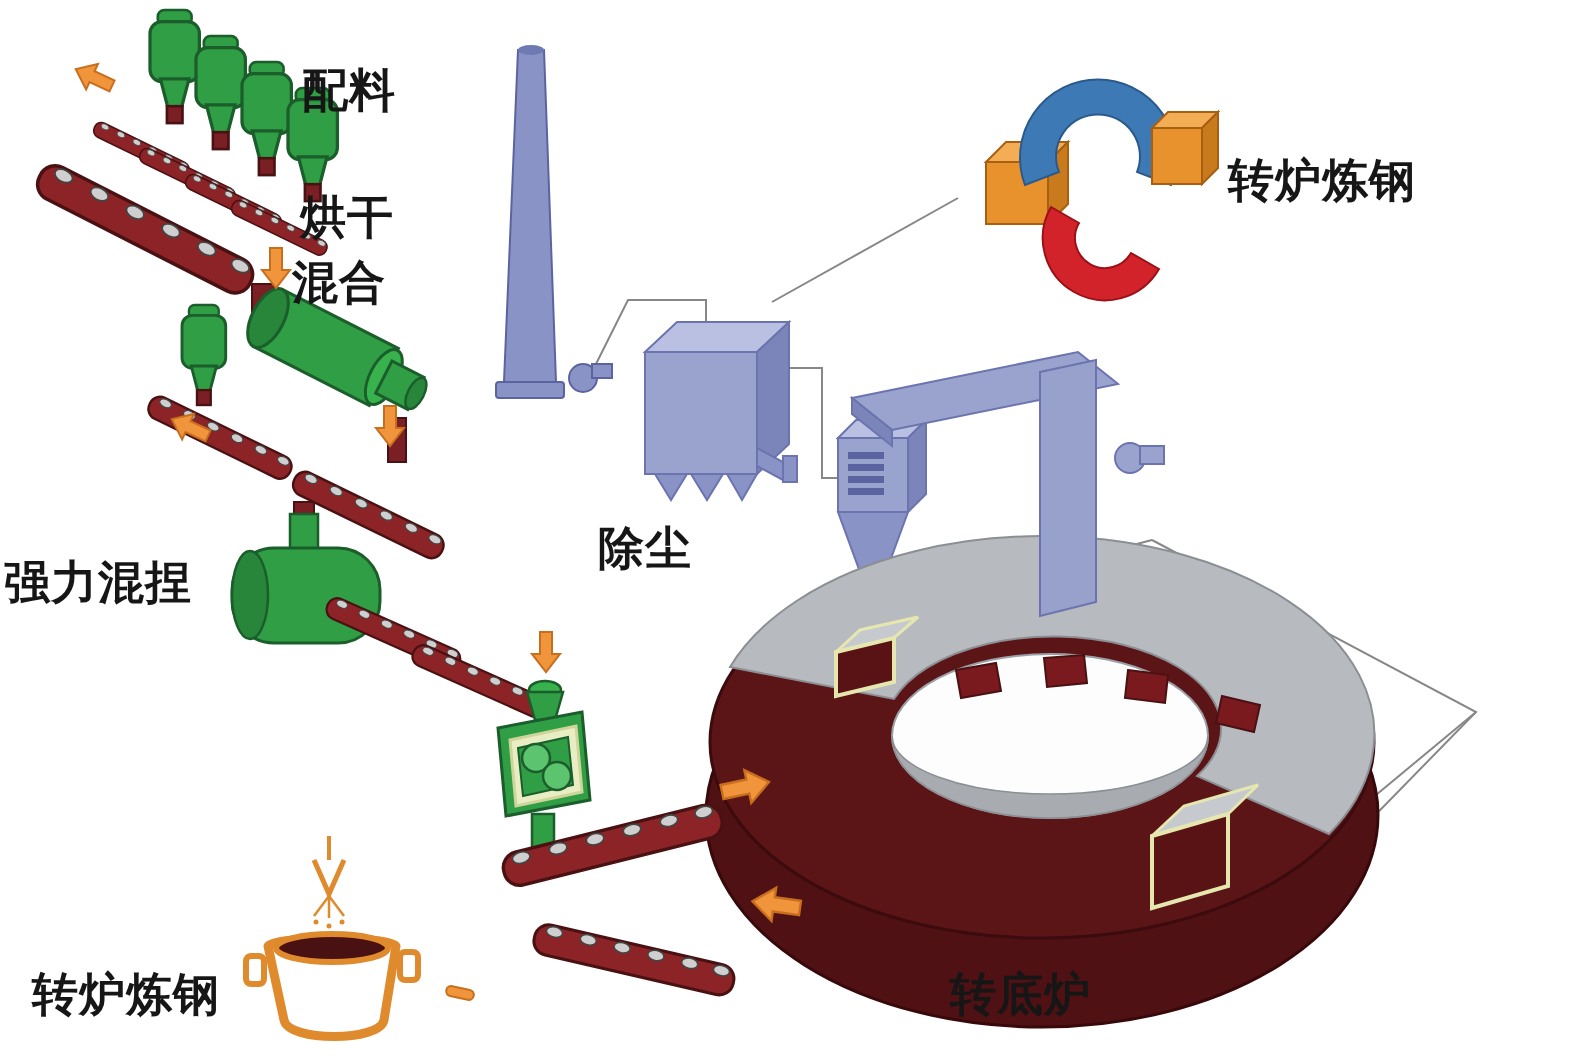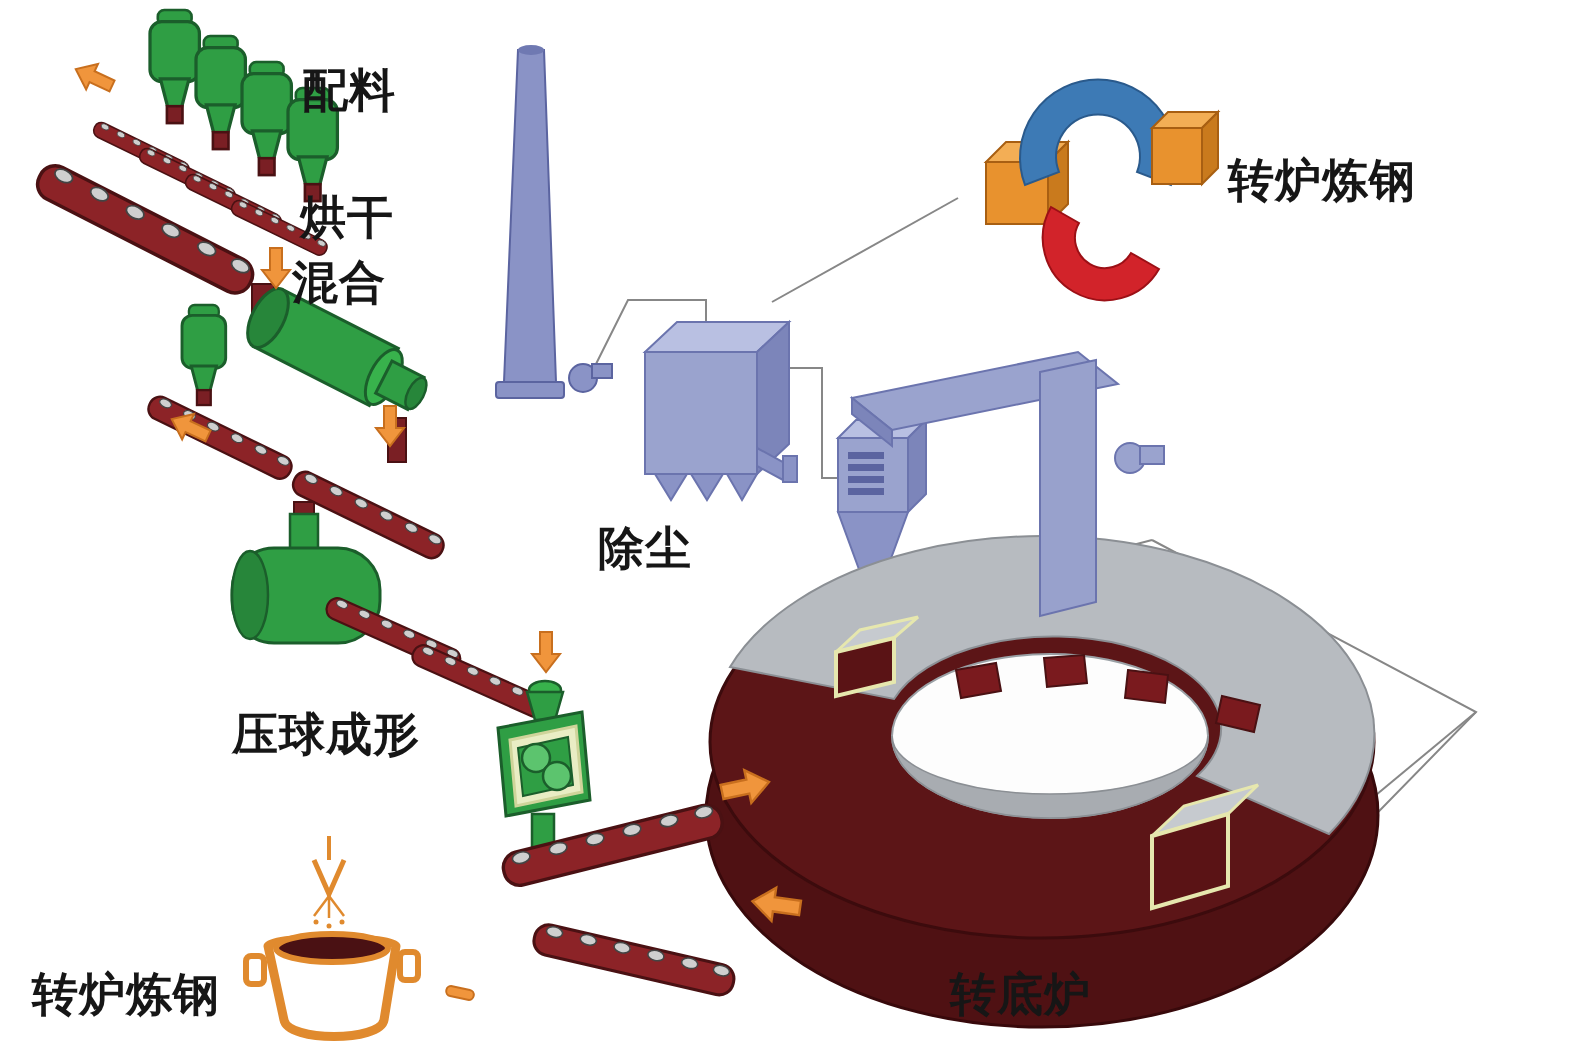--- a/index.html
+++ b/index.html
@@ -187,19 +187,19 @@
     <rect x="246" y="956" width="18" height="28" rx="5" fill="none" stroke="#e08a2e" stroke-width="6"></rect>
     <rect x="400" y="952" width="18" height="28" rx="5" fill="none" stroke="#e08a2e" stroke-width="6"></rect>
     <path d="M268,946 C268,936 396,936 396,946 L384,1020 C380,1042 288,1042 284,1020 Z" fill="#ffffff" stroke="#e08a2e" stroke-width="9" stroke-linejoin="round"></path>
     <ellipse cx="332" cy="948" rx="56" ry="14" fill="#4a1113" stroke="#e08a2e" stroke-width="6"></ellipse>
   </g>
 </svg>
 
 <div class="lbl" style="left:302px;top:66px">配料</div>
 <div class="lbl" style="left:300px;top:193px">烘干</div>
 <div class="lbl" style="left:292px;top:258px">混合</div>
-<div class="lbl" style="left:232px;top:710px">压球成形</div>
+<div class="lbl" style="left:4px;top:558px">强力混捏</div>
 <div class="lbl" style="left:32px;top:970px">转炉炼钢</div>
 <div class="lbl" style="left:598px;top:524px">除尘</div>
 <div class="lbl" style="left:1228px;top:156px">转炉炼钢</div>
 <div class="lbl" style="left:950px;top:970px">转底炉</div>
 
 </div>
 
 </body></html>

